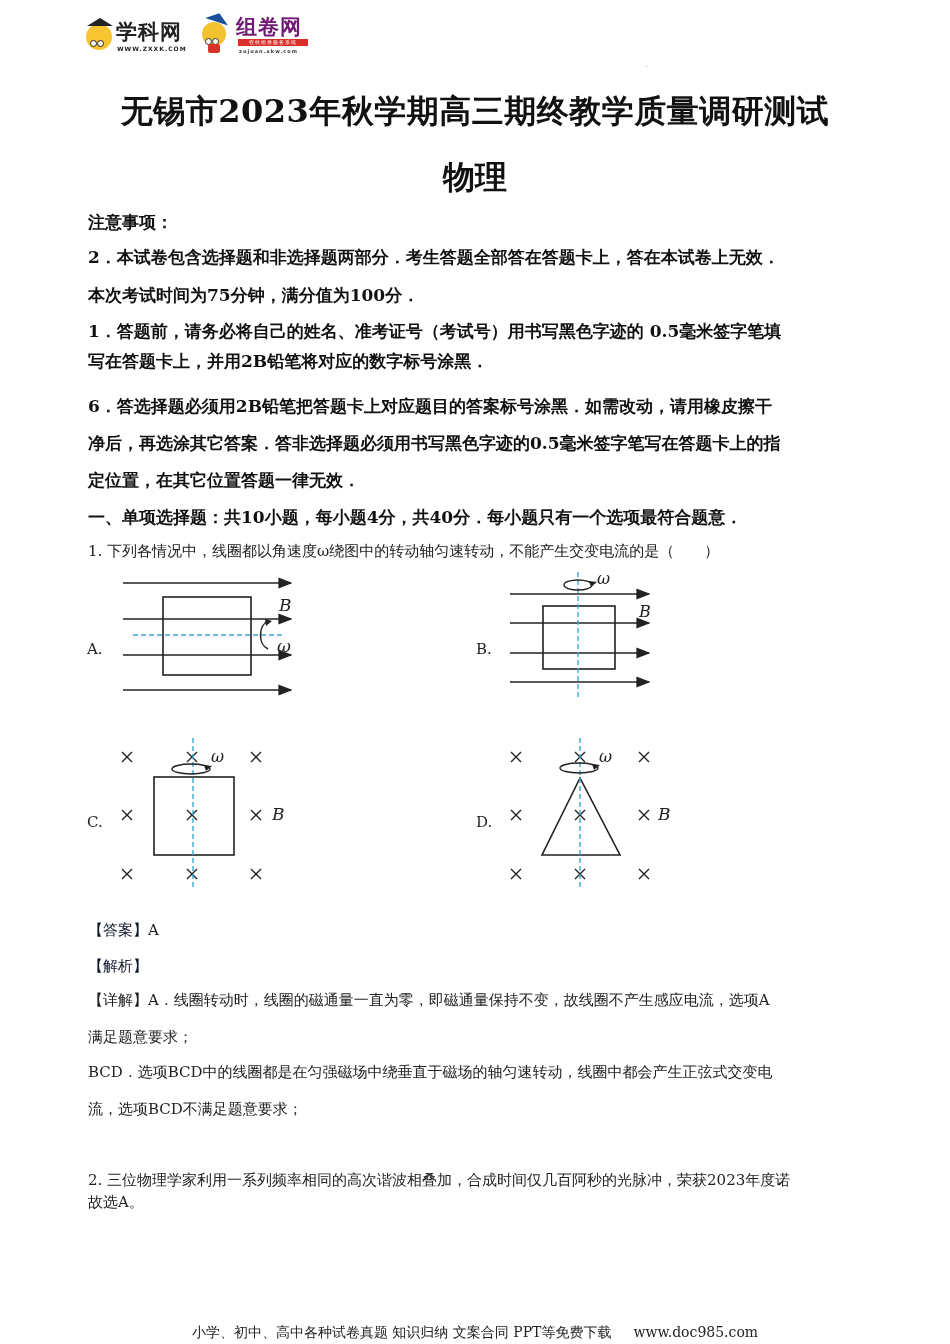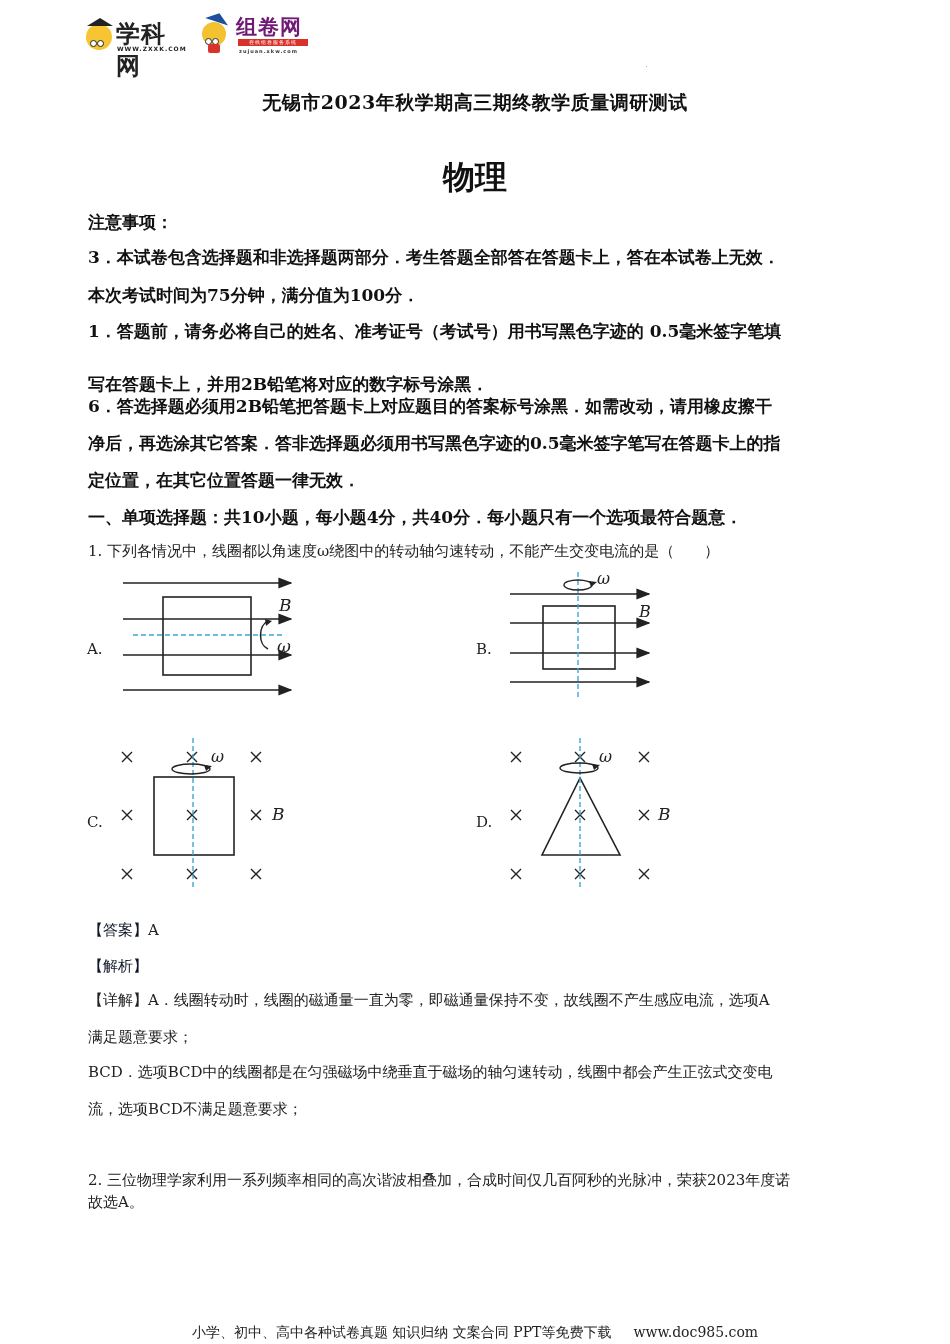--- a/index.html
+++ b/index.html
@@ -4,33 +4,33 @@
 <style>
   html, body { margin: 0; padding: 0; background: #ffffff; }
   body { width: 950px; height: 1344px; position: relative; overflow: hidden; font-family: "DejaVu Serif", "Liberation Serif", serif; color: #111; }
   .abs { position: absolute; }
   
   .logo1 { left: 86px; top: 16px; width: 104px; height: 36px; }
   .logo1 .face { position: absolute; left: 0; top: 8px; width: 26px; height: 26px; border-radius: 50%; background: #f7c531; }
   .logo1 .cap { position: absolute; left: 1px; top: 2px; width: 0; height: 0; border-left: 13px solid transparent; border-right: 13px solid transparent; border-bottom: 8px solid #222; }
   .logo1 .eyes { position: absolute; left: 4px; top: 16px; width: 18px; height: 8px; }
   .logo1 .eyes span { display: inline-block; width: 7px; height: 7px; border: 1.5px solid #222; border-radius: 50%; margin-right: 0px; box-sizing: border-box; background: #fff; }
-  .logo1 .name { position: absolute; left: 30px; top: 2px; font-family: Liberation Serif, serif; font-weight: bold; font-size: 24px; color: #222; letter-spacing: 1px; }
+  .logo1 .name { position: absolute; left: 30px; top: 2px; font-family: Liberation Serif, serif; font-weight: bold; font-size: 21px; color: #222; letter-spacing: 1px; }
   .logo1 .url { position: absolute; left: 31px; top: 29px; font-family: "DejaVu Sans", sans-serif; font-weight: bold; font-size: 6px; color: #222; letter-spacing: 1px; }
   .logo2 { left: 200px; top: 12px; width: 112px; height: 44px; }
   .logo2 .kid { position: absolute; left: 2px; top: 10px; width: 24px; height: 24px; border-radius: 50%; background: #f2c230; }
   .logo2 .hat { position: absolute; left: 6px; top: 1px; width: 0; height: 0; border-left: 12px solid transparent; border-right: 12px solid transparent; border-bottom: 9px solid #1c4f9c; transform: rotate(18deg); }
   .logo2 .eyes { position: absolute; left: 5px; top: 18px; width: 18px; }
   .logo2 .eyes span { display: inline-block; width: 7px; height: 7px; border: 1.5px solid #333; border-radius: 50%; box-sizing: border-box; background: #fff; }
   .logo2 .body { position: absolute; left: 8px; top: 32px; width: 12px; height: 9px; background: #d9342b; border-radius: 2px; }
   .logo2 .name { position: absolute; left: 36px; top: 1px; font-family: "DejaVu Sans", sans-serif; font-weight: bold; font-size: 21px; color: #701a75; letter-spacing: 1px; }
   .logo2 .bar { position: absolute; left: 38px; top: 27px; width: 70px; height: 7px; background: #d9302a; color: #fff; font-size: 5px; line-height: 7px; text-align: center; font-family: "DejaVu Sans", sans-serif; letter-spacing: 1px; }
   .logo2 .url { position: absolute; left: 39px; top: 36px; font-family: "DejaVu Sans", sans-serif; font-weight: bold; font-size: 5px; color: #333; letter-spacing: 1px; }
 
-  .title { left: 0; width: 950px; text-align: center; top: 90px; font-size: 19px; font-weight: bold; letter-spacing: 0.5px; }
+  .title { left: 0; width: 950px; text-align: center; top: 90px; font-size: 32px; font-weight: bold; letter-spacing: 0.5px; }
   .subtitle { left: 0; width: 950px; text-align: center; top: 156px; font-size: 32px; font-weight: bold; }
   .line-b { left: 88px; font-size: 17px; font-weight: bold; line-height: 22px; white-space: nowrap; }
   .line { left: 88px; font-size: 15px; line-height: 20px; white-space: nowrap; color: #222; }
   .blue { color: #0f172a; }
   .opt-label { font-size: 15px; color: #222; }
   svg text { font-family: "DejaVu Serif", "Liberation Serif", serif; }
   .footer { left: 0; width: 950px; text-align: center; top: 1324px; font-size: 14px; color: #222; white-space: nowrap; }
   .footer .site { margin-left: 22px; }
   .dot { left: 646px; top: 66px; width: 1px; height: 1px; background: #aaa; }
 </style>
@@ -52,24 +52,24 @@
   <div class="name">组卷网</div>
   <div class="bar">在线组卷服务系统</div>
   <div class="url">zujuan.xkw.com</div>
 </div>
 <div class="abs dot"></div>
 
 <div class="abs title">无锡市2023年秋学期高三期终教学质量调研测试</div>
 <div class="abs subtitle">物理</div>
 
 <div class="abs line-b" style="top:211px">注意事项：</div>
-<div class="abs line-b" style="top:246px">3．本试卷包含选择题和非选择题两部分．考生答题全部答在答题卡上，答在本试卷上无效．</div>
+<div class="abs line-b" style="top:246px">2．本试卷包含选择题和非选择题两部分．考生答题全部答在答题卡上，答在本试卷上无效．</div>
 <div class="abs line-b" style="top:284px">本次考试时间为75分钟，满分值为100分．</div>
 <div class="abs line-b" style="top:320px">1．答题前，请务必将自己的姓名、准考证号（考试号）用书写黑色字迹的 0.5毫米签字笔填</div>
-<div class="abs line-b" style="top:373px">写在答题卡上，并用2B铅笔将对应的数字标号涂黑．</div>
+<div class="abs line-b" style="top:350px">写在答题卡上，并用2B铅笔将对应的数字标号涂黑．</div>
 <div class="abs line-b" style="top:395px">6．答选择题必须用2B铅笔把答题卡上对应题目的答案标号涂黑．如需改动，请用橡皮擦干</div>
 <div class="abs line-b" style="top:432px">净后，再选涂其它答案．答非选择题必须用书写黑色字迹的0.5毫米签字笔写在答题卡上的指</div>
 <div class="abs line-b" style="top:469px">定位置，在其它位置答题一律无效．</div>
 <div class="abs line-b" style="top:506px">一、单项选择题：共10小题，每小题4分，共40分．每小题只有一个选项最符合题意．</div>
 
 <div class="abs line" style="top:541px">1. 下列各情况中，线圈都以角速度ω绕图中的转动轴匀速转动，不能产生交变电流的是（　　）</div>
 
 <div class="abs opt-label" style="left:87px;top:640px">A.</div>
 <svg class="abs" style="left:115px;top:575px" width="190" height="125">
   <defs>

